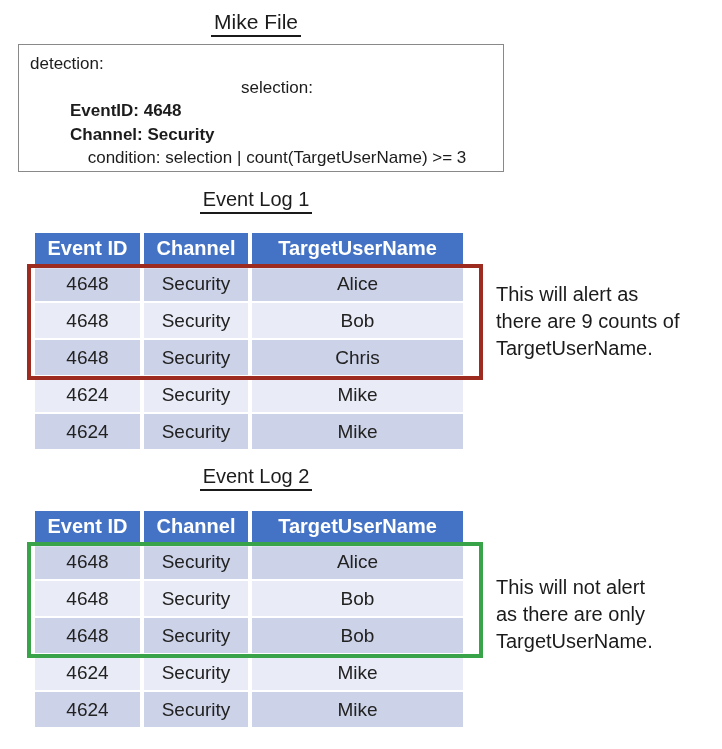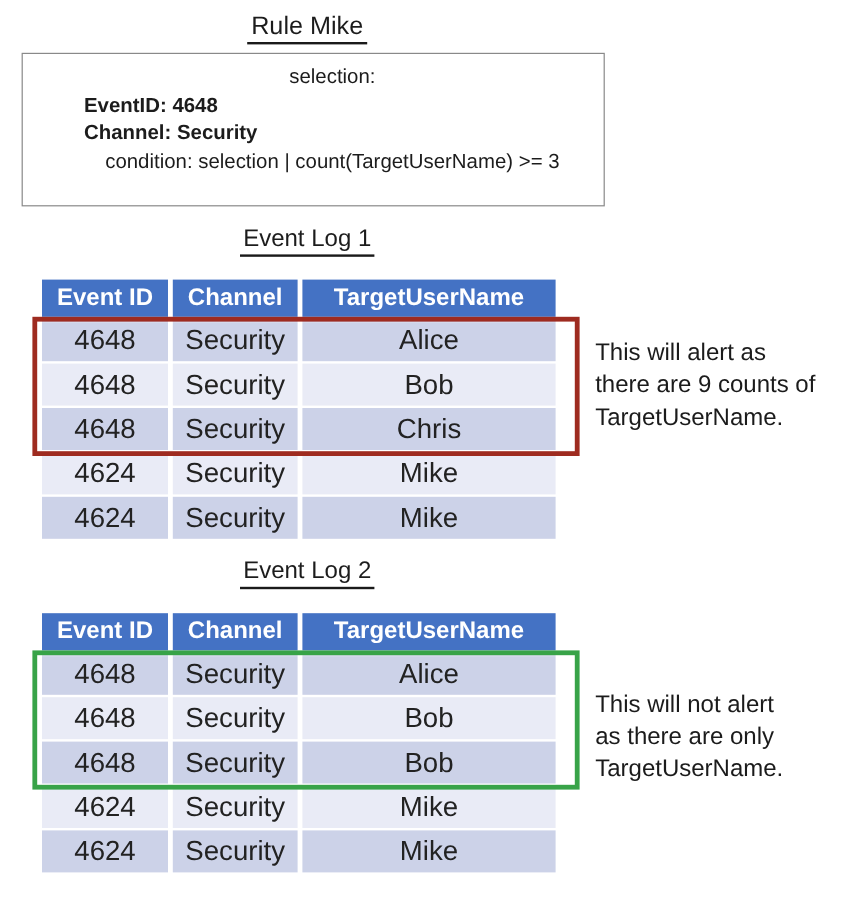--- a/index.html
+++ b/index.html
@@ -32,44 +32,45 @@
   .rl.ind2{padding-left:40px;font-weight:bold;}
 
   table.evt{position:absolute;border-collapse:separate;border-spacing:4px 2px;table-layout:fixed;}
   #table1{left:31px;top:231px;}
   #table2{left:31px;top:509px;}
   table.evt th{
     background:var(--hdr);color:#fff;font-weight:bold;font-size:20px;
     height:31px;text-align:center;vertical-align:middle;padding:0;
   }
   table.evt td{
-    font-size:23px;text-align:center;vertical-align:middle;height:35px;padding:0;color:#222;
+    font-size:19px;text-align:center;vertical-align:middle;height:35px;padding:0;color:#222;
   }
   .c1{width:105px;} .c2{width:104px;} .c3{width:211px;}
   tr.dark td{background:var(--dark);}
   tr.light td{background:var(--light);}
 
   .overlay{position:absolute;left:27px;width:456px;height:116px;pointer-events:none;}
   #alert-box{top:264px;border:4.5px solid var(--red);box-shadow:inset 0 0 0 1px rgba(255,255,255,.25);}
   #no-alert-box{top:542px;border:4.5px solid var(--green);box-shadow:inset 0 0 0 1px rgba(255,255,255,.25);}
 
   .annotation{position:absolute;left:496px;font-size:20px;line-height:27px;color:#1b1b1b;white-space:nowrap;}
   #annotation1{top:281px;}
   #annotation2{top:574px;}
 </style>
 </head>
 <body>
 
 <div class="canvas">
 
   <div class="title-wrap" id="rule-title">
-    <span class="u">Rule Mike</span>
+    <span class="u">Mike File</span>
   </div>
 
   <div class="rule-box">
+    <div class="rl ind0">detection:</div>
     <div class="rl ind1">selection:</div>
     <div class="rl ind2">EventID: 4648</div>
     <div class="rl ind2">Channel: Security</div>
     <div class="rl ind1">condition: selection | count(TargetUserName) &gt;= 3</div>
   </div>
 
   <div class="title-wrap" id="log1-title">
     <span class="u">Event Log 1</span>
   </div>
 

